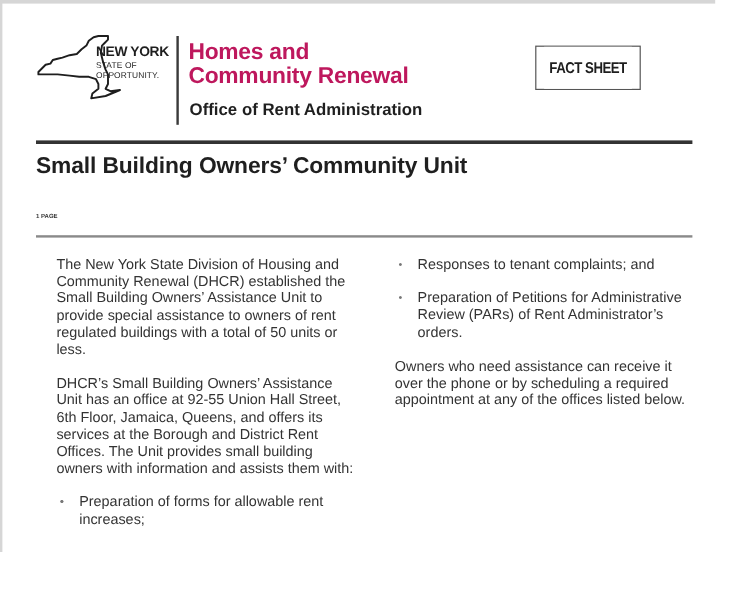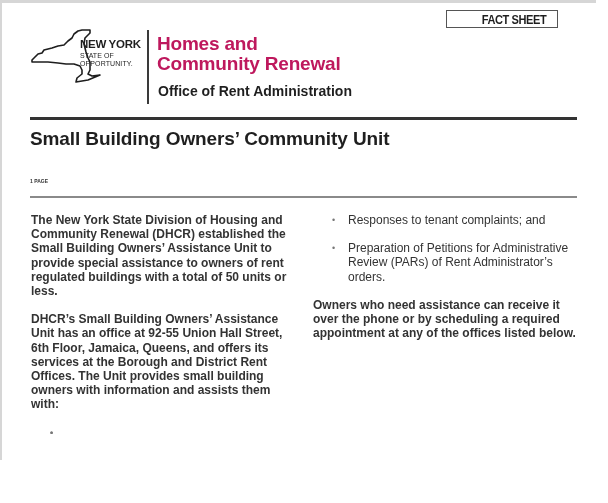--- a/index.html
+++ b/index.html
@@ -83,26 +83,25 @@
       top: 83px;
       font-size: 14px;
       font-weight: bold;
       color: #1f1f1f;
       white-space: nowrap;
       text-align: right;
     }
     .badge {
       position: absolute;
       left: 446px;
-      top: 10px;
-      height: 18px;
+      top: 38px;
+      height: 37px;
       display: flex;
       border: 1.5px solid #555;
       box-sizing: border-box;
-      padding-left: 24px;
     }
     .badge-label {
       width: 86px;
       display: flex;
       align-items: center;
       justify-content: center;
       font-family: "Liberation Sans", sans-serif;
       font-weight: bold;
       font-size: 13px;
       letter-spacing: -0.5px;
@@ -168,22 +167,21 @@
       left: 31px;
       top: 213px;
       width: 268px;
     }
     .col-right {
       left: 313px;
       top: 213px;
       width: 265px;
     }
     .col p {
-      margin: 0 0 14px 0;
-      font-weight: bold;
+      margin: 0 0 14px 16px;
     }
     .col ul {
       list-style: none;
       margin: 0;
       padding: 0;
     }
     .col li {
       position: relative;
       padding-left: 35px;
       margin-bottom: 14px;
@@ -236,20 +234,21 @@
 
 <div class="col col-left">
   <p>The New York State Division of Housing and Community Renewal (DHCR) established the Small Building Owners’ Assistance Unit to provide special assistance to owners of rent regulated buildings with a total of 50 units or less.</p>
   <p>DHCR’s Small Building Owners’ Assistance Unit has an office at 92-55 Union Hall Street, 6th Floor, Jamaica, Queens, and offers its services at the Borough and District Rent Offices. The Unit provides small building owners with information and assists them with:</p>
   <ul>
     <li>
       <span class="bullet">•</span>
     </li>
     <li>
       <span class="bullet">•</span>
+      <span>Preparation of forms for allowable rent increases;</span>
     </li>
   </ul>
 </div>
 
 <div class="col col-right">
   <ul>
     <li>
       <span class="bullet">•</span>
       <span>Responses to tenant complaints; and</span>
     </li>

